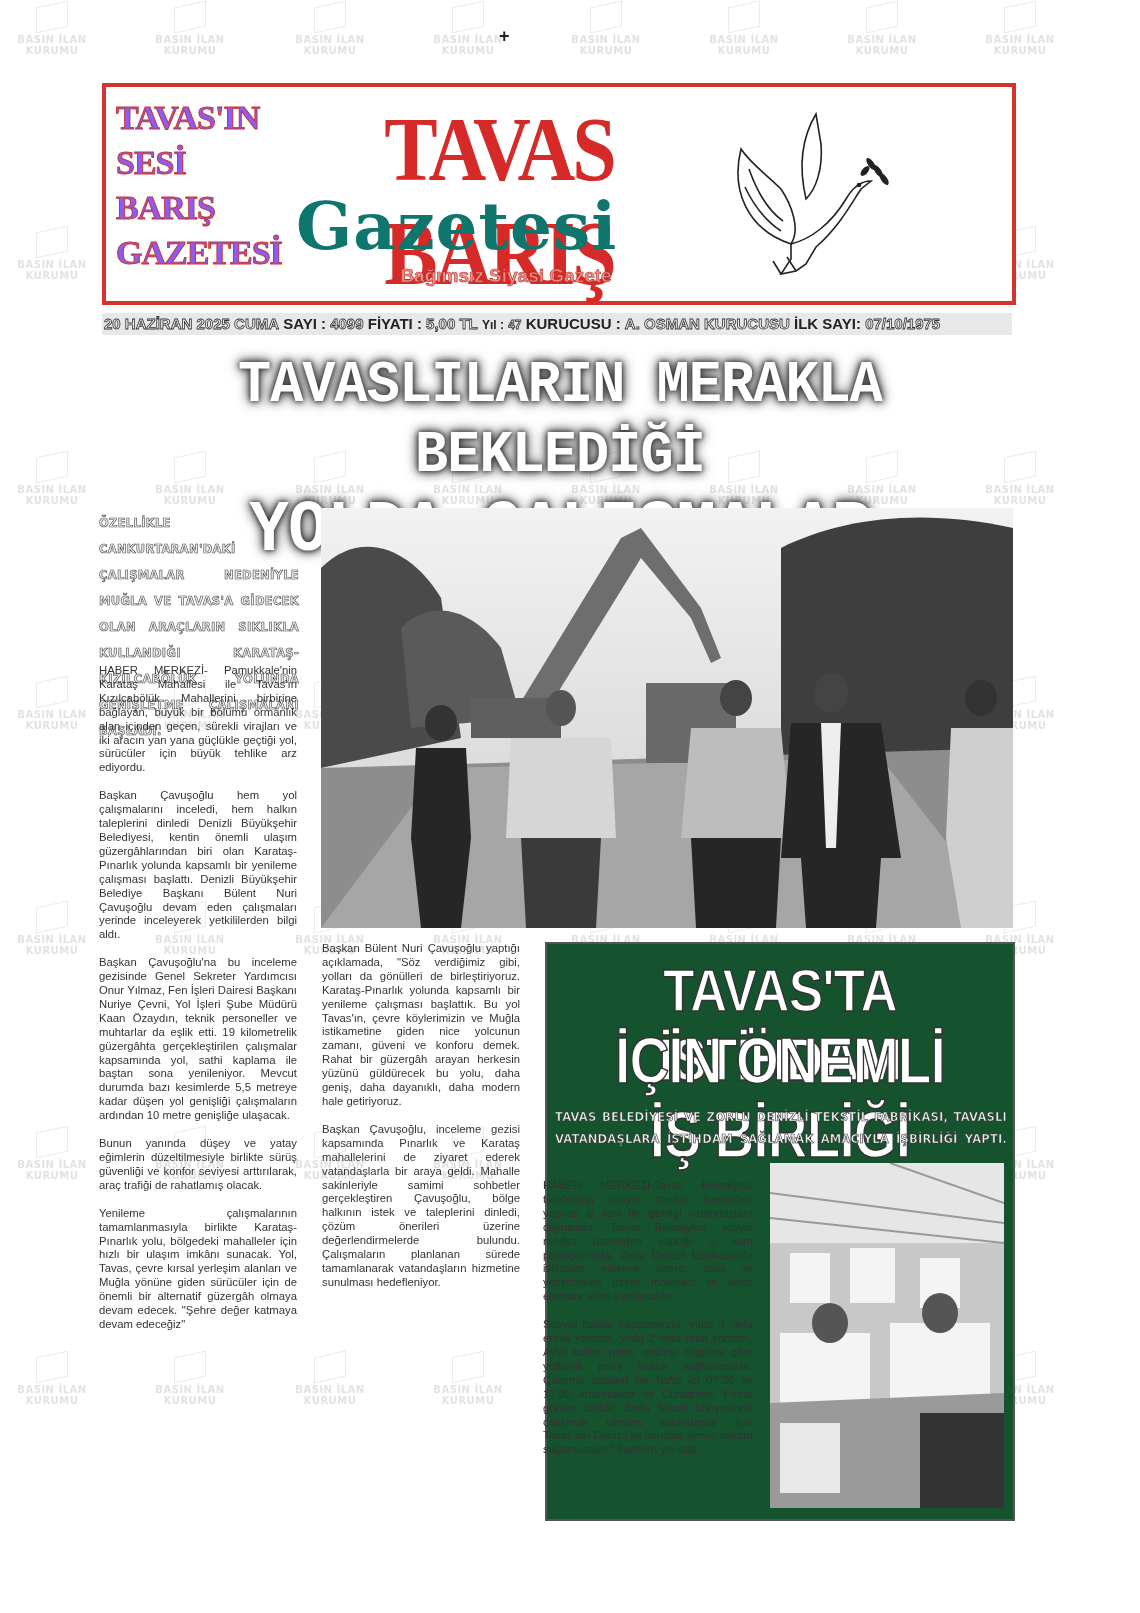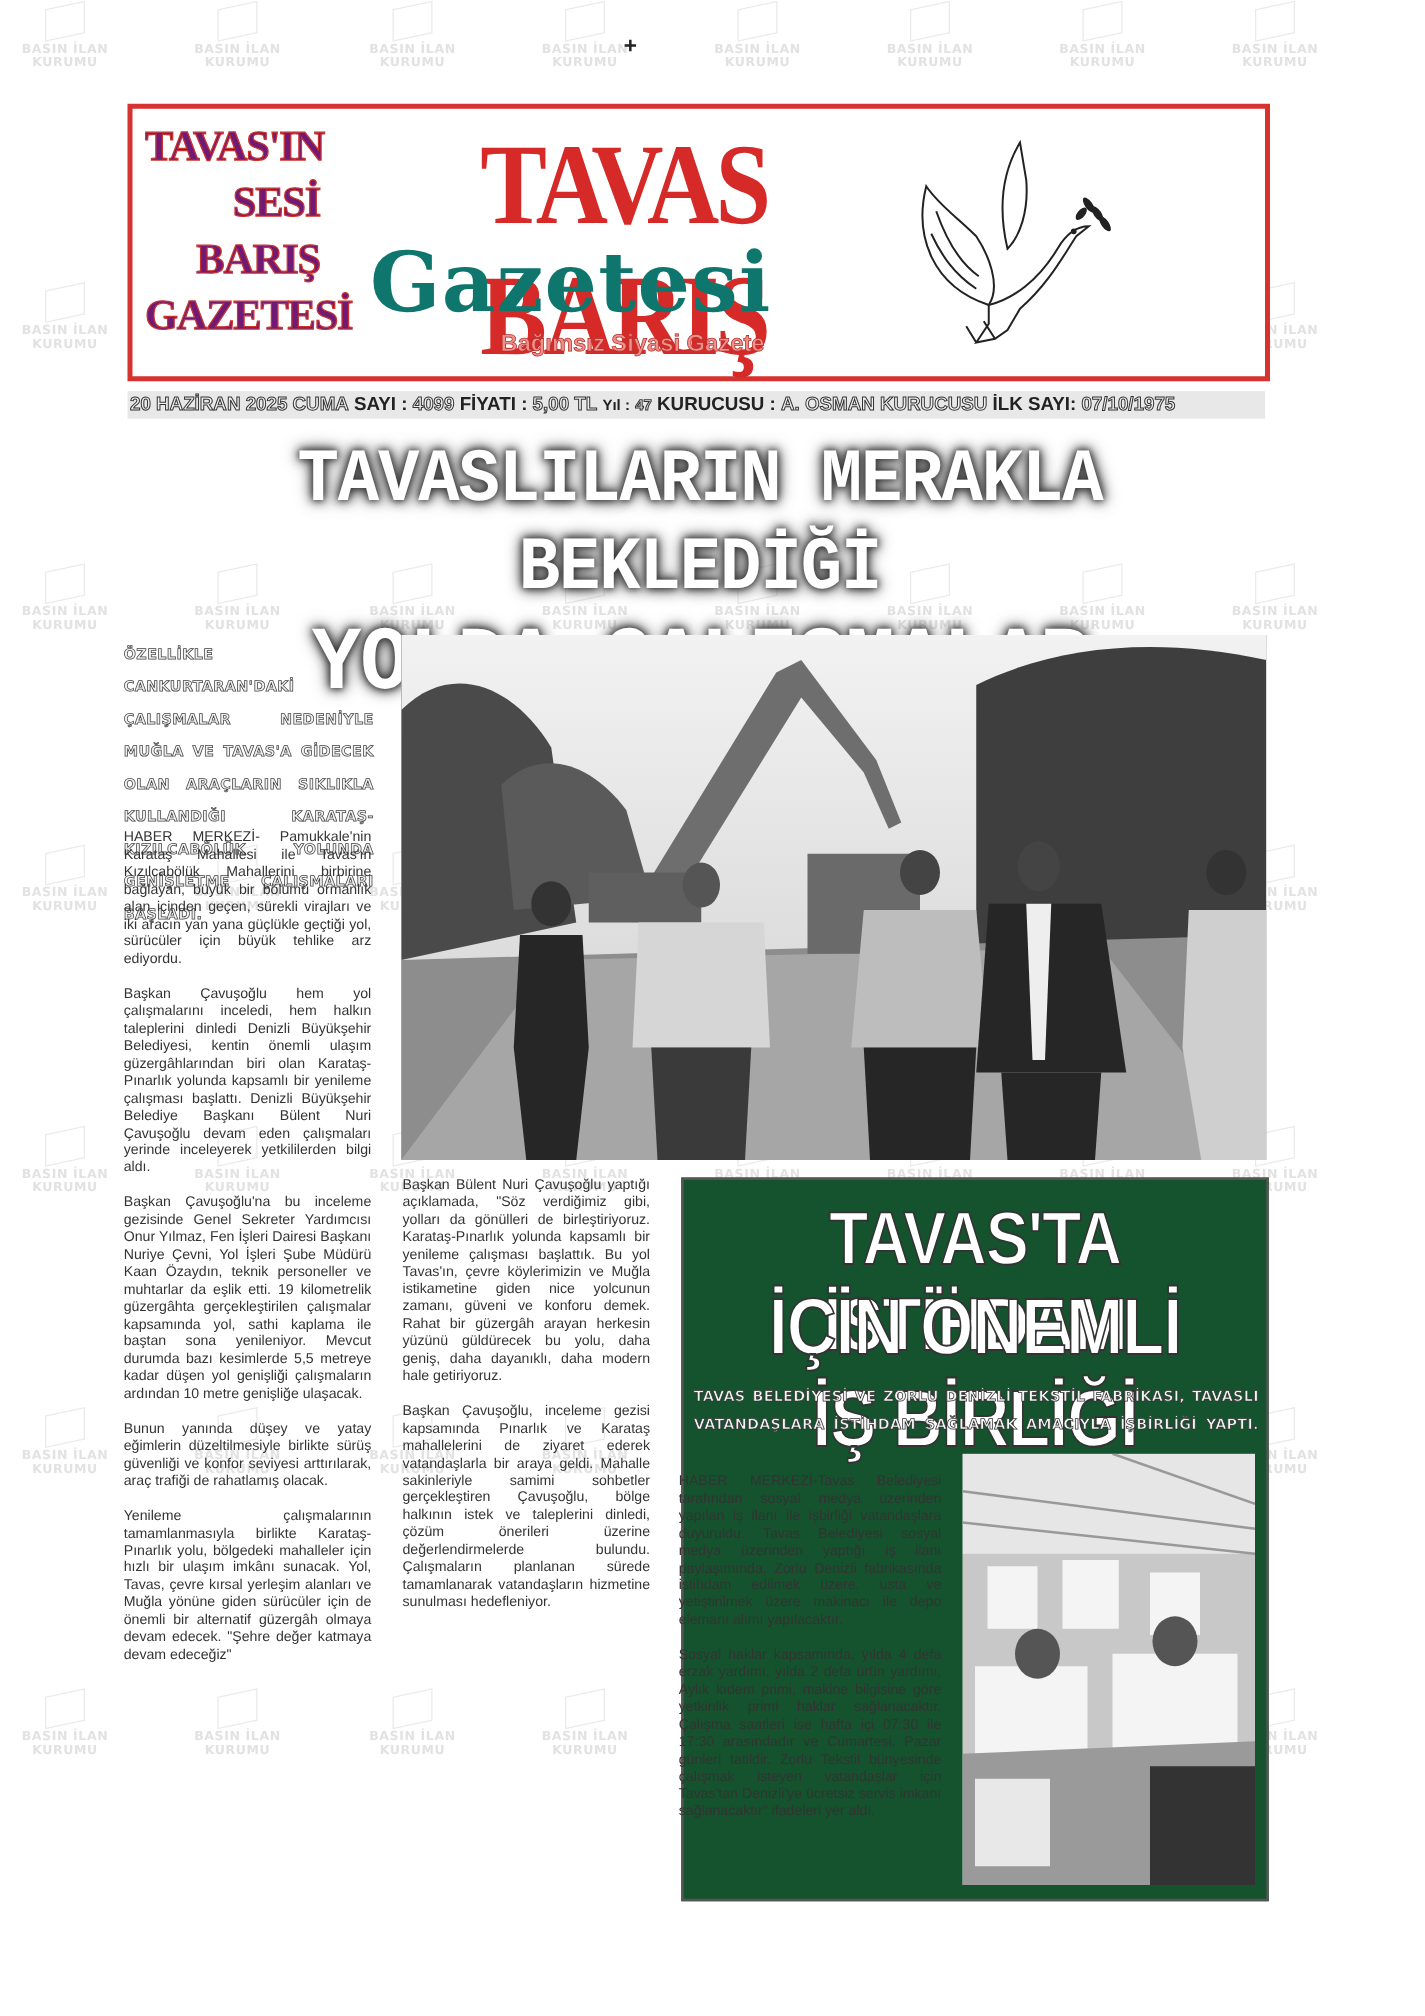--- a/index.html
+++ b/index.html
@@ -2,21 +2,21 @@
 <html><head>
 <meta charset="utf-8">
 <style>
   html,body{margin:0;padding:0;}
   body{width:1140px;height:1613px;background:#ffffff;position:relative;overflow:hidden;font-family:"Liberation Sans",sans-serif;color:#222;}
   .wm{position:absolute;width:80px;text-align:center;color:#e2e2e2;font-family:"DejaVu Sans",sans-serif;font-weight:bold;font-size:10px;line-height:11px;letter-spacing:0.5px;z-index:0;}
   .wm .box{width:30px;height:24px;margin:0 auto 4px;border:1px solid #eaeaea;transform:skewY(-12deg);}
   .plus{position:absolute;left:499px;top:26px;font-size:18px;font-weight:bold;color:#222;z-index:5;}
   
   .mast{position:absolute;left:102px;top:83px;width:906px;height:214px;border:4px solid #d6322f;background:#fff;z-index:1;}
-  .side{position:absolute;top:8px;text-align:right;font-family:"Liberation Serif",serif;font-weight:bold;color:#701a75;-webkit-text-stroke:1px #c9332e;letter-spacing:-1px;}
+  .side{position:absolute;top:8px;text-align:left;font-family:"Liberation Serif",serif;font-weight:bold;color:#8b5cf6;-webkit-text-stroke:1px #c9332e;letter-spacing:-1px;}
   .side div{line-height:45px;}
   .side.left{left:10px;width:140px;font-size:34px;}
   .side.right{right:6px;width:130px;font-size:34px;}
   .title1{position:absolute;left:168px;top:10px;width:450px;text-align:center;font-family:"Liberation Serif",serif;font-weight:bold;font-size:80px;color:#d52a27;letter-spacing:-3px;transform:scaleY(1.15);transform-origin:top;}
   .title2{position:absolute;left:190px;top:100px;width:410px;text-align:left;font-family:"DejaVu Serif",serif;font-weight:bold;font-size:66px;color:#0f766e;letter-spacing:1px;}
   .subtitle{position:absolute;left:230px;top:178px;width:340px;text-align:center;font-family:"Liberation Sans",sans-serif;font-weight:bold;font-size:19px;color:#f0908a;-webkit-text-stroke:0.6px #b5302c;}
   .dove{position:absolute;left:615px;top:22px;width:170px;height:170px;}
   
   .infobar{position:absolute;left:102px;top:313px;width:910px;height:22px;background:#e8e8e8;font-family:"Liberation Sans",sans-serif;font-weight:bold;font-size:15px;color:#222;white-space:nowrap;line-height:22px;z-index:1;}
   .infobar span{display:inline-block;}

